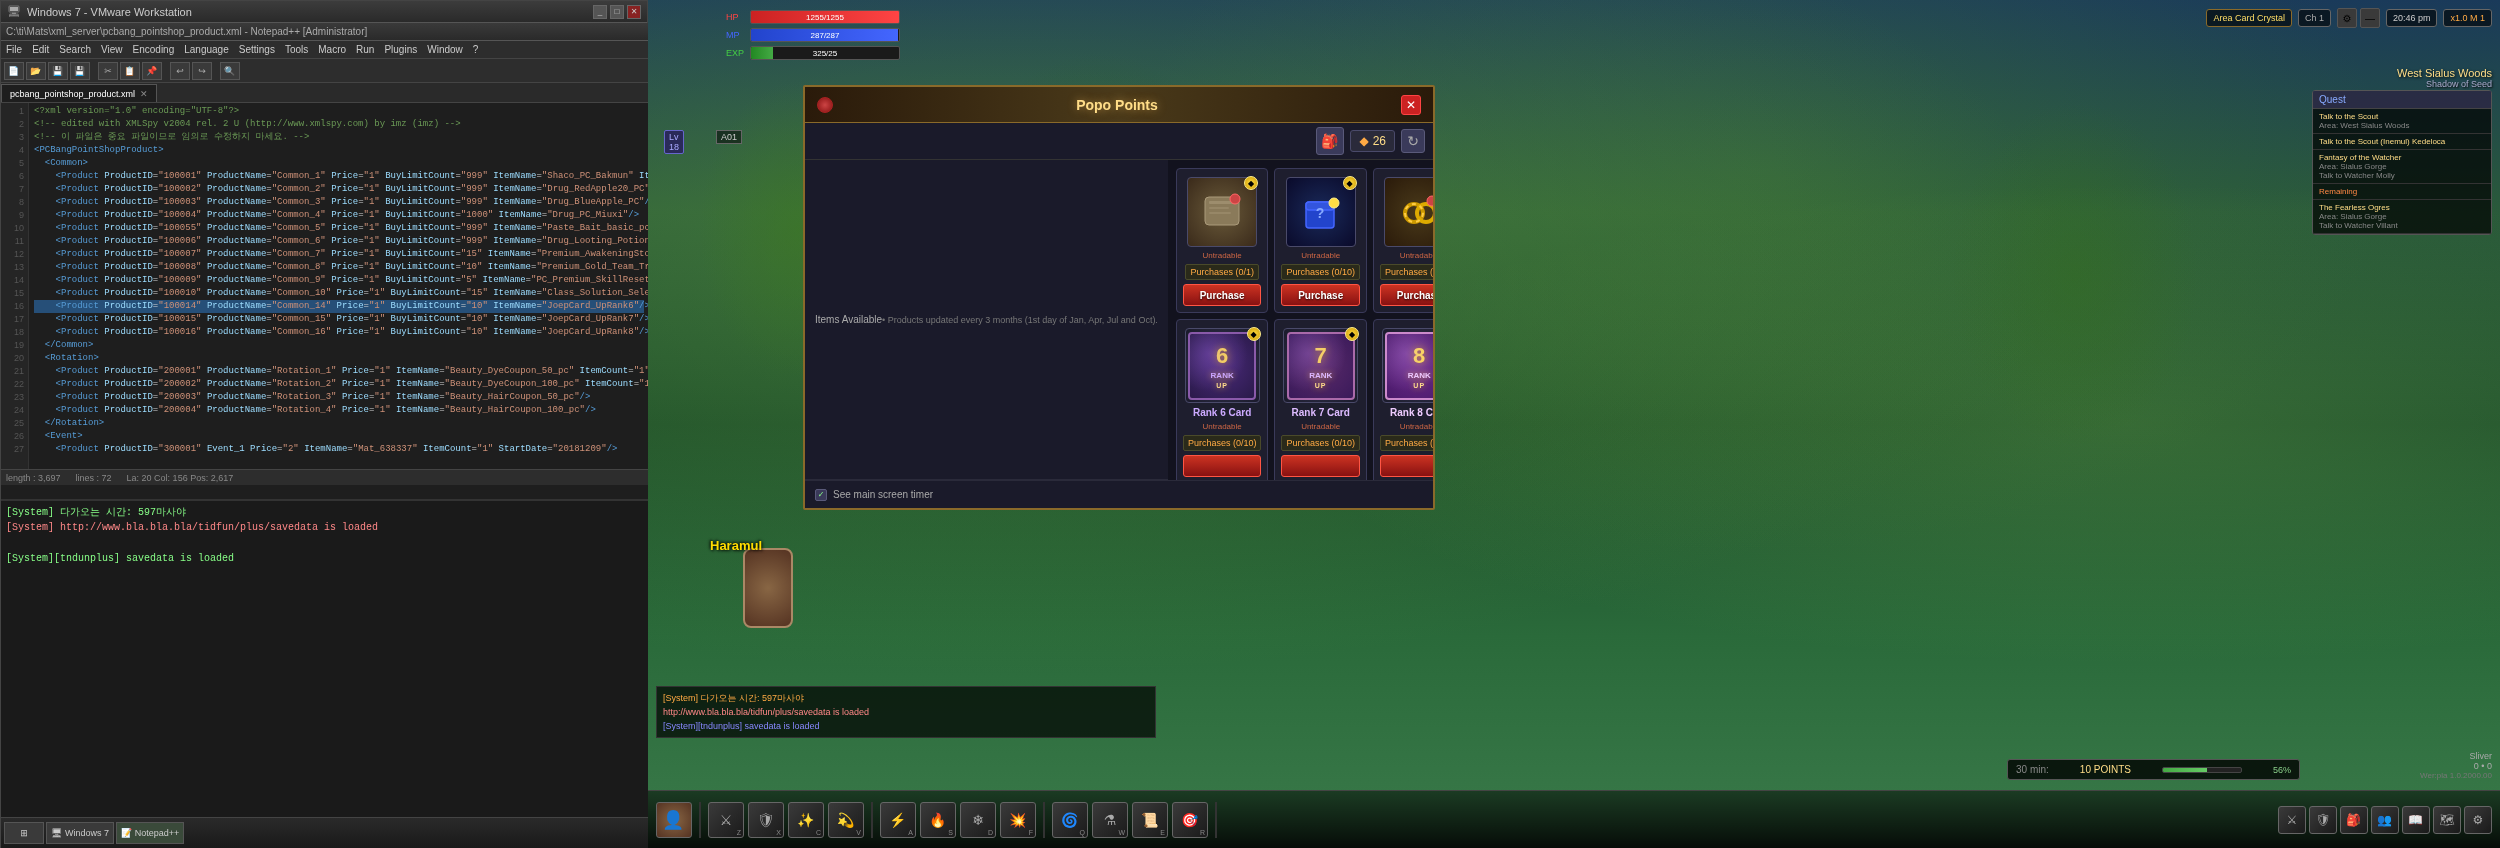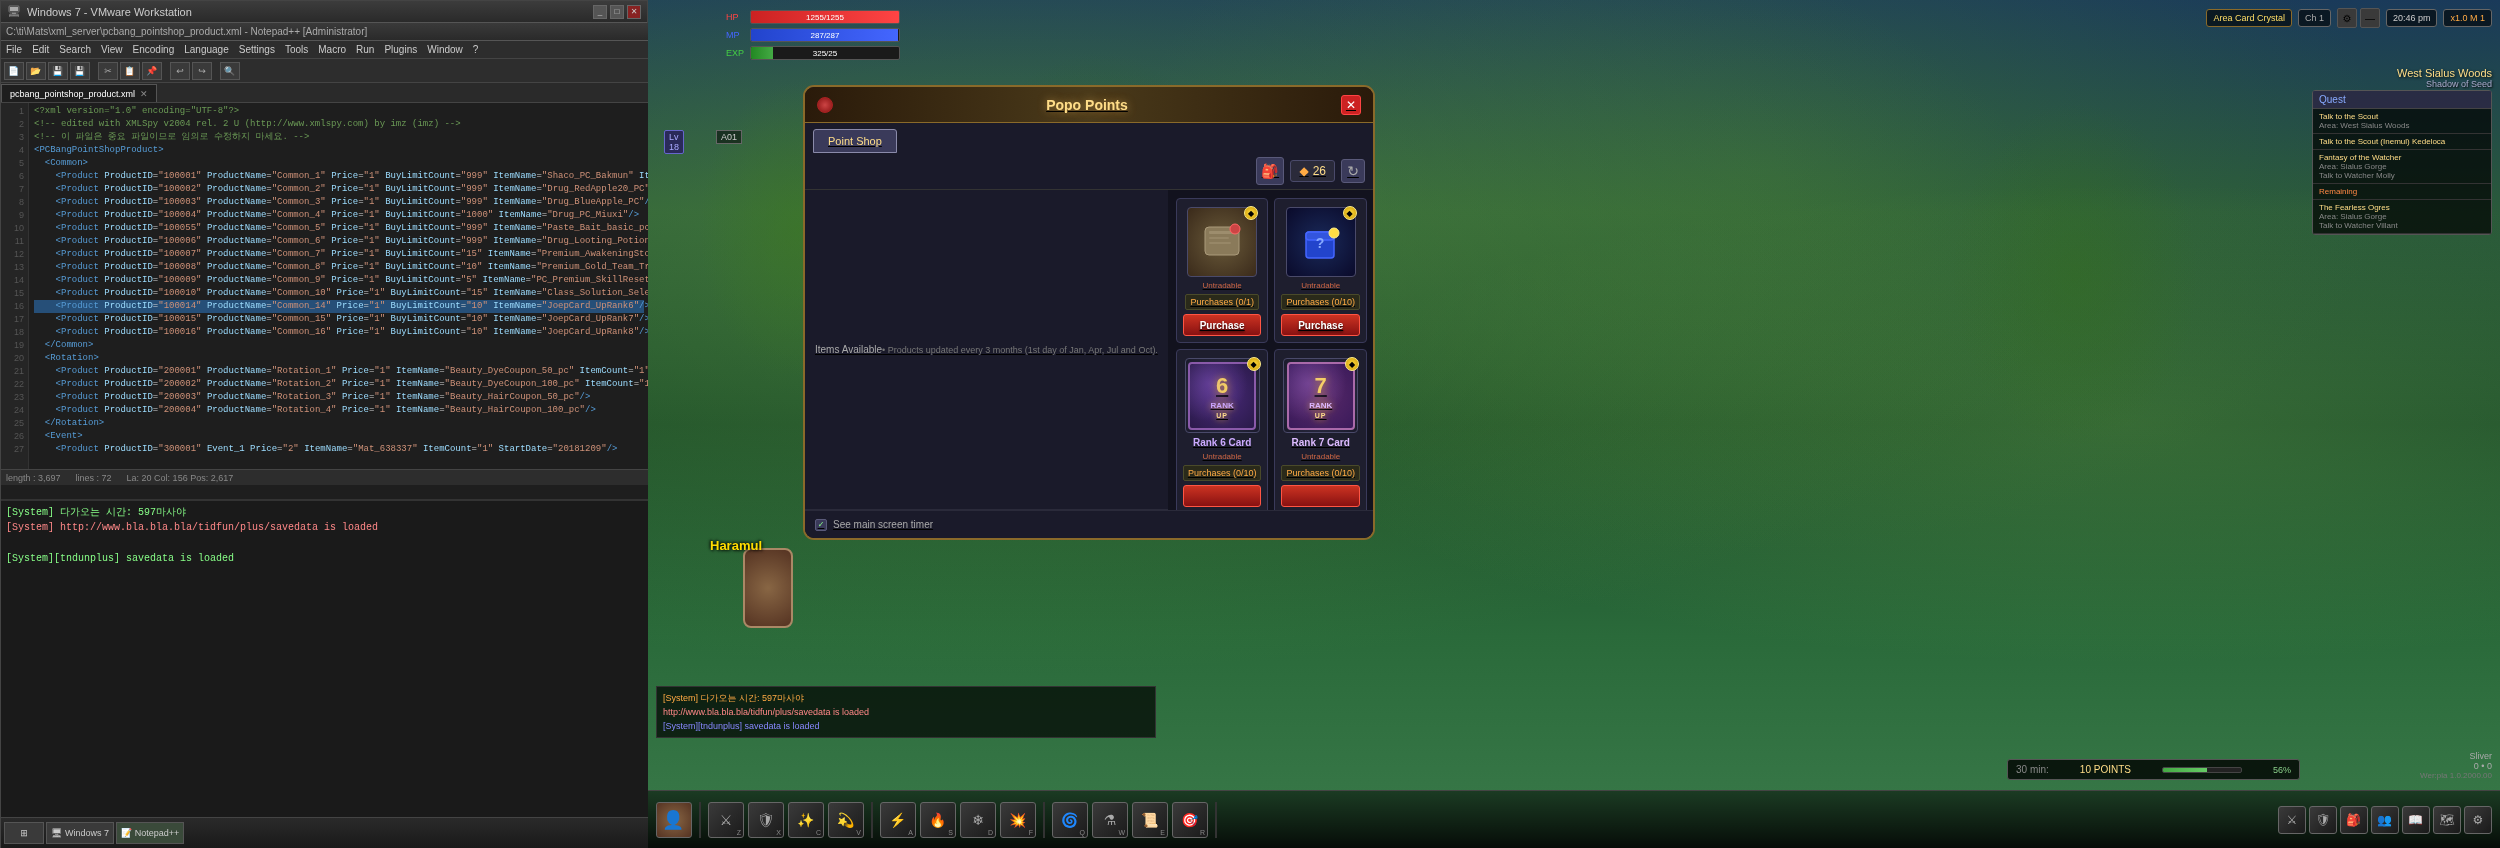--- a/index.html
+++ b/index.html
@@ -478,26 +478,25 @@
       width: 2px;
       height: 36px;
       background: #333;
       margin: 0 3px;
     }
 
     .popo-modal {
       position: absolute;
       top: 85px;
       left: 155px;
-      width: 572px;
+      width: 632px;
       background: linear-gradient(180deg, #1a1a2e 0%, #0d0d1a 100%);
       border: 2px solid #8a6a2a;
-      border-radius: 11px;
+      border-radius: 2px;
       overflow: hidden;
-      text-decoration: underline;
     }
 
     .popo-titlebar {
       height: 36px;
       background: linear-gradient(to right, #2a1a0a, #4a3a1a, #2a1a0a);
       display: flex;
       align-items: center;
       justify-content: space-between;
       padding: 0 12px;
       border-bottom: 1px solid #8a6a2a;
@@ -1182,25 +1181,20 @@
     </div>
   </div>
 
   <div class="popo-modal">
     <div class="popo-titlebar">
       <div class="popo-title-gem"></div>
       <span class="popo-title-text">Popo Points</span>
       <div class="popo-close-btn">✕</div>
     </div>
 
-    <div class="popo-tabs-bar">
-      <div class="popo-tab active">
-        <span>Point Shop</span>
-      </div>
-    </div>
 
     <div class="popo-toolbar">
       <div style="flex:1;"></div>
       <div class="popo-bag-icon">🎒</div>
       <div class="popo-points-display">
         <span style="color:#ffaa44;">◆</span>
         <span>26</span>
       </div>
       <div class="popo-refresh-btn">↻</div>
     </div>

